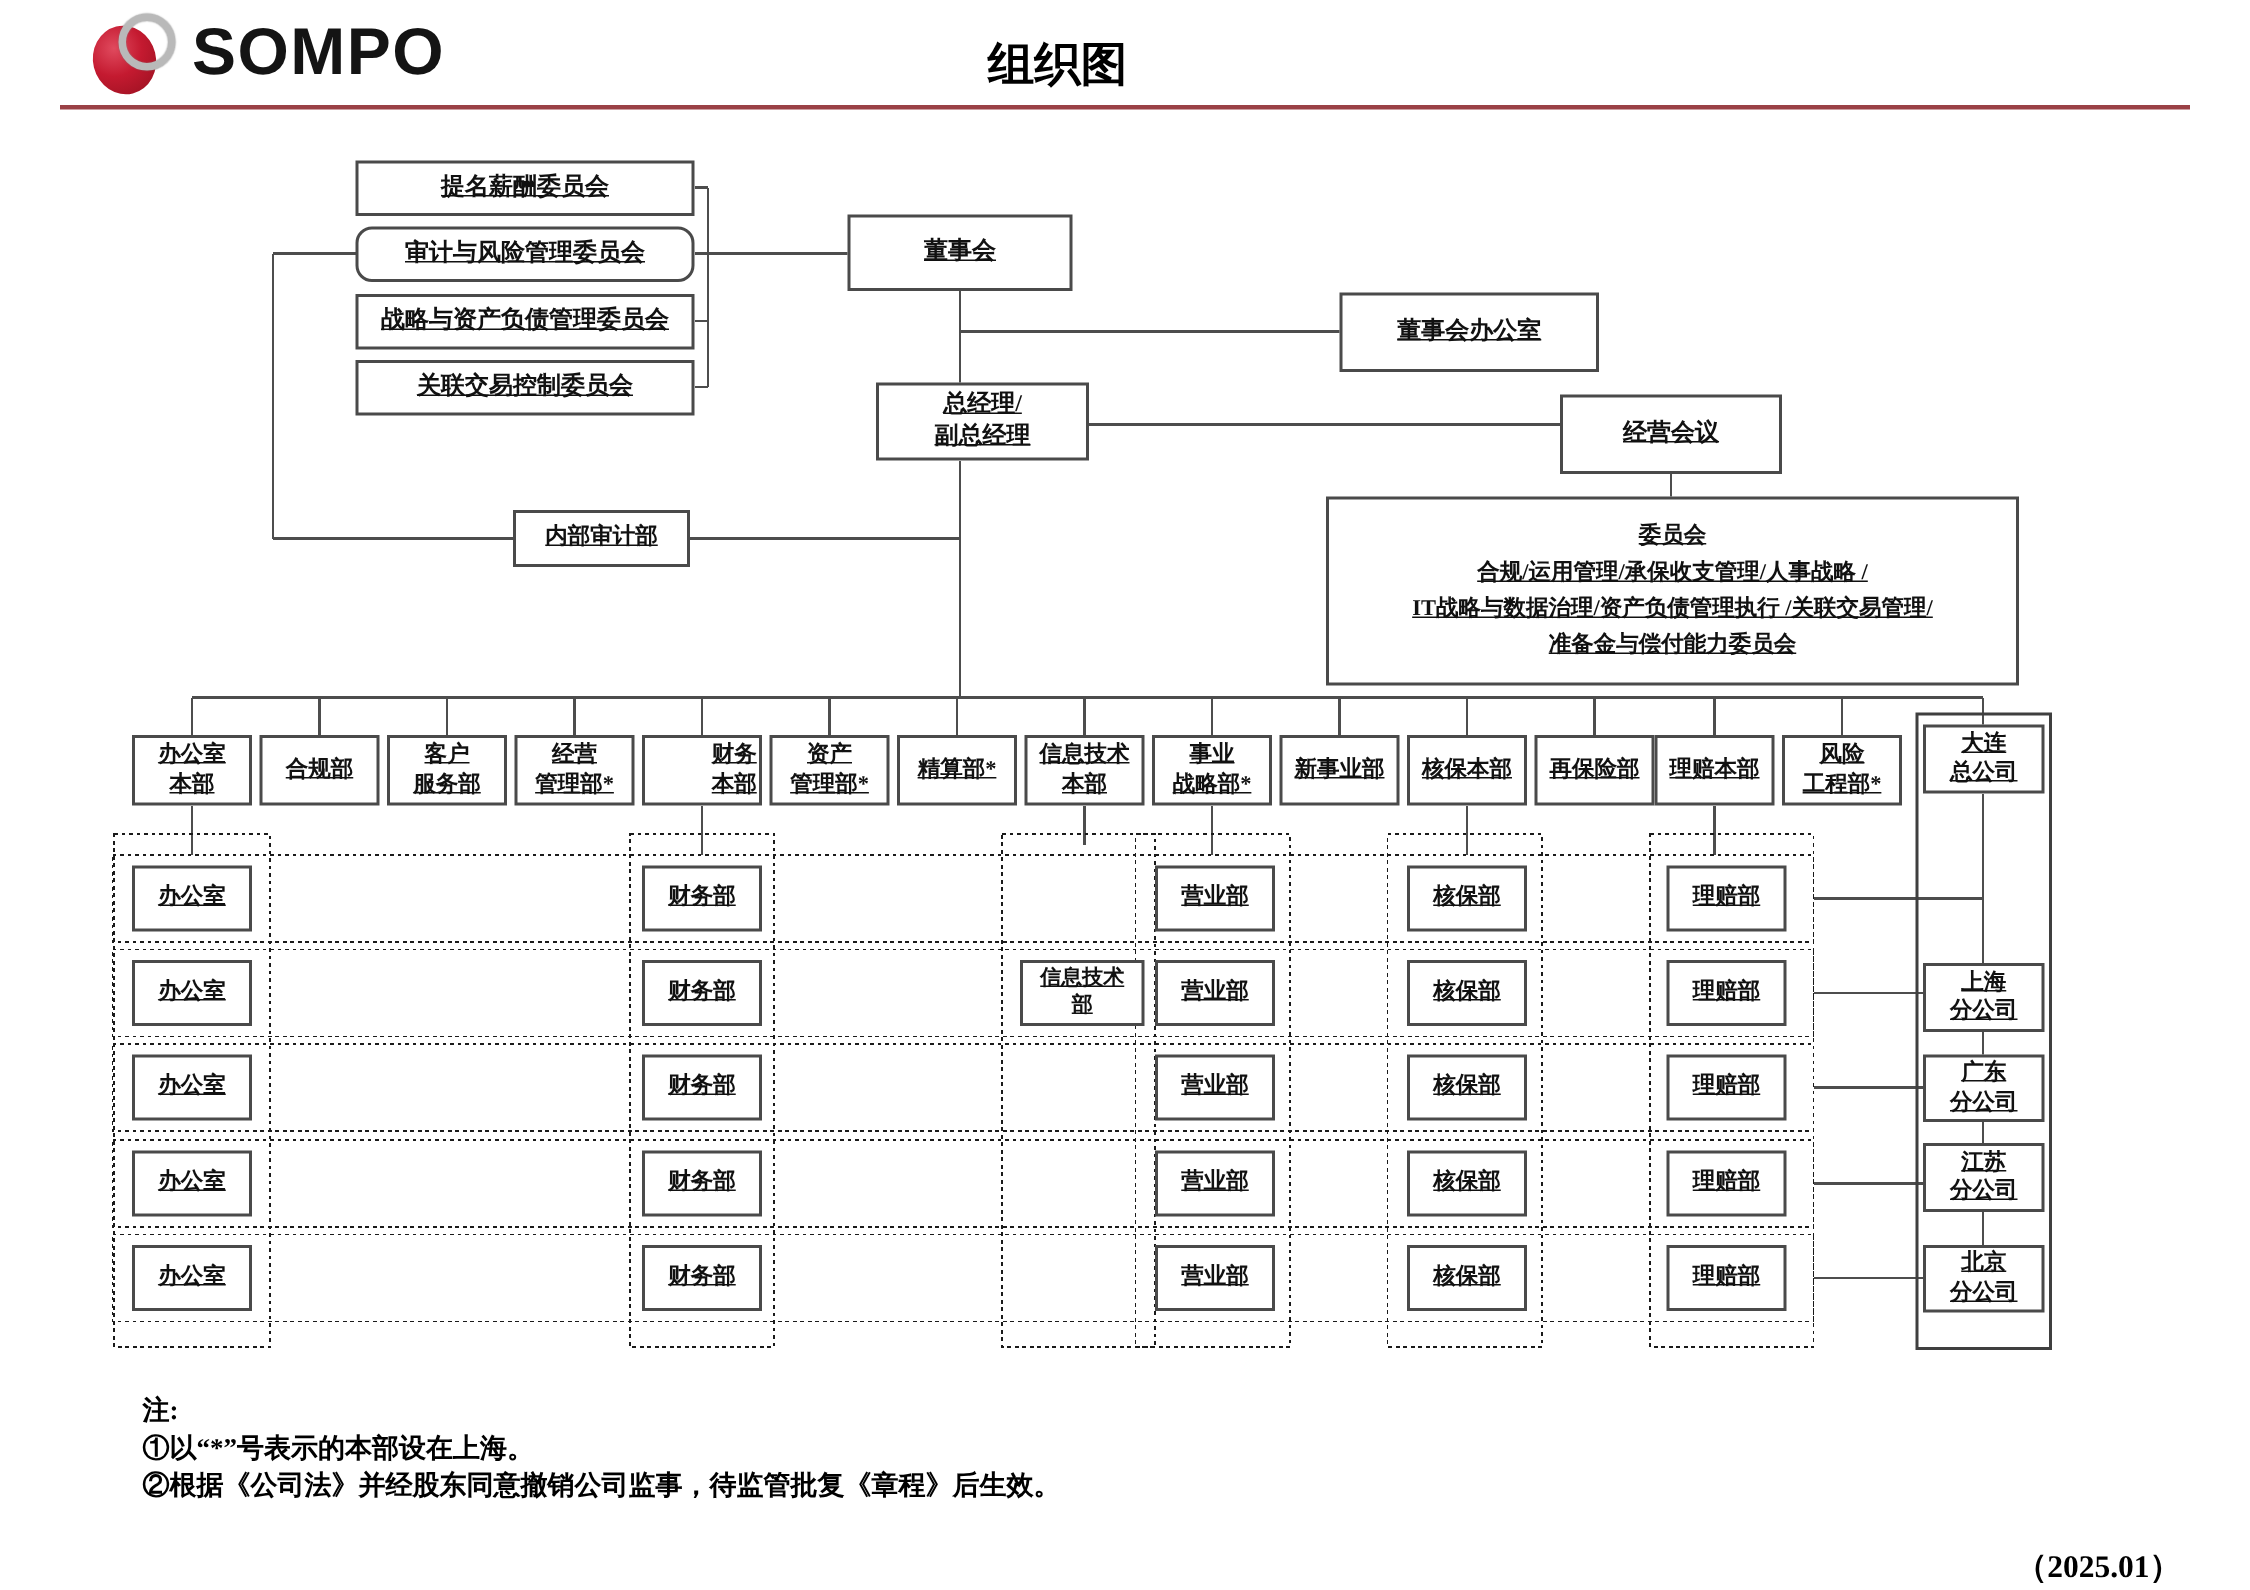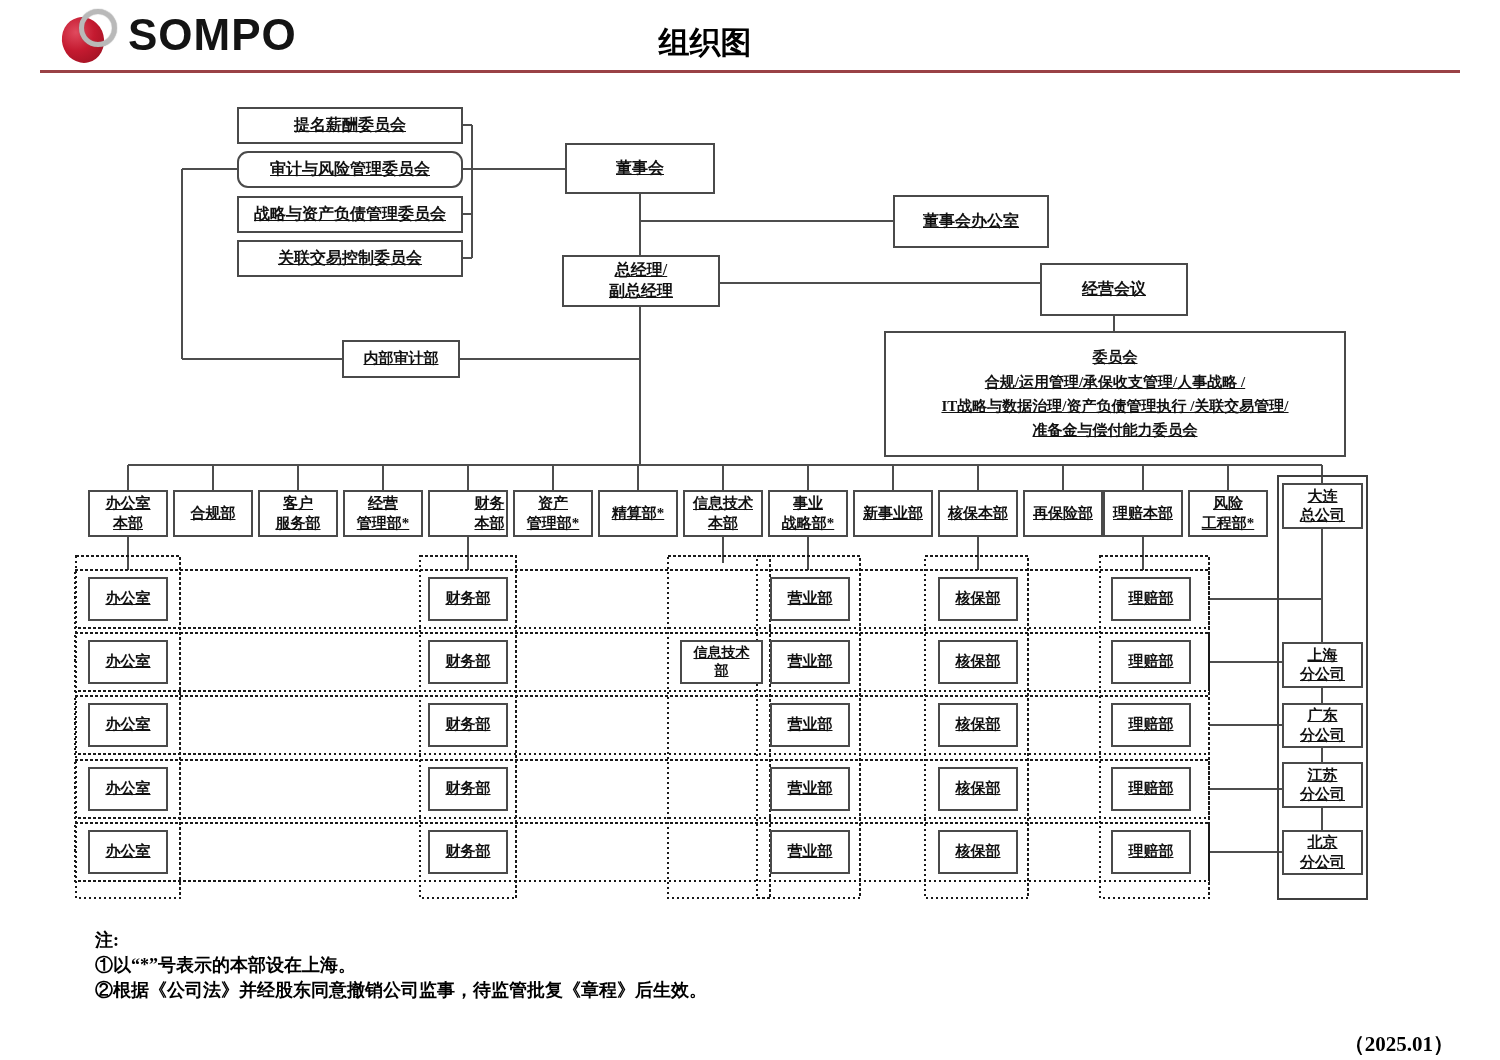--- a/index.html
+++ b/index.html
@@ -121,22 +121,22 @@
       <rect x="75" y="823" width="1134" height="58"></rect>
     </g>
   </svg>
 
   <div class="box lg" style="left:237px;top:107px;width:226px;height:37px;">提名薪酬委员会</div>
   <div class="box lg" style="left:237px;top:151px;width:226px;height:37px;border-radius:11px;">审计与风险管理委员会</div>
   <div class="box lg" style="left:237px;top:196px;width:226px;height:37px;">战略与资产负债管理委员会</div>
   <div class="box lg" style="left:237px;top:240px;width:226px;height:37px;">关联交易控制委员会</div>
 
   <div class="box lg" style="left:565px;top:143px;width:150px;height:51px;">董事会</div>
-  <div class="box lg" style="left:893px;top:195px;width:156px;height:53px;">董事会办公室</div>
-  <div class="box lg" style="left:562px;top:255px;width:158px;height:52px;">总经理/
+  <div class="box lg" style="left:893px;top:195px;width:173px;height:53px;">董事会办公室</div>
+  <div class="box lg" style="left:584px;top:255px;width:142px;height:52px;">总经理/
 副总经理</div>
   <div class="box lg" style="left:1040px;top:263px;width:148px;height:53px;">经营会议</div>
   <div class="box grp" style="left:884px;top:331px;width:462px;height:126px;">委员会
 合规/运用管理/承保收支管理/人事战略 /
 IT战略与数据治理/资产负债管理执行 /关联交易管理/
 准备金与偿付能力委员会</div>
   <div class="box" style="left:342px;top:340px;width:118px;height:38px;">内部审计部</div>
 
   <div class="box" style="left:88px;top:490px;width:80px;height:47px;">办公室
 本部</div>

